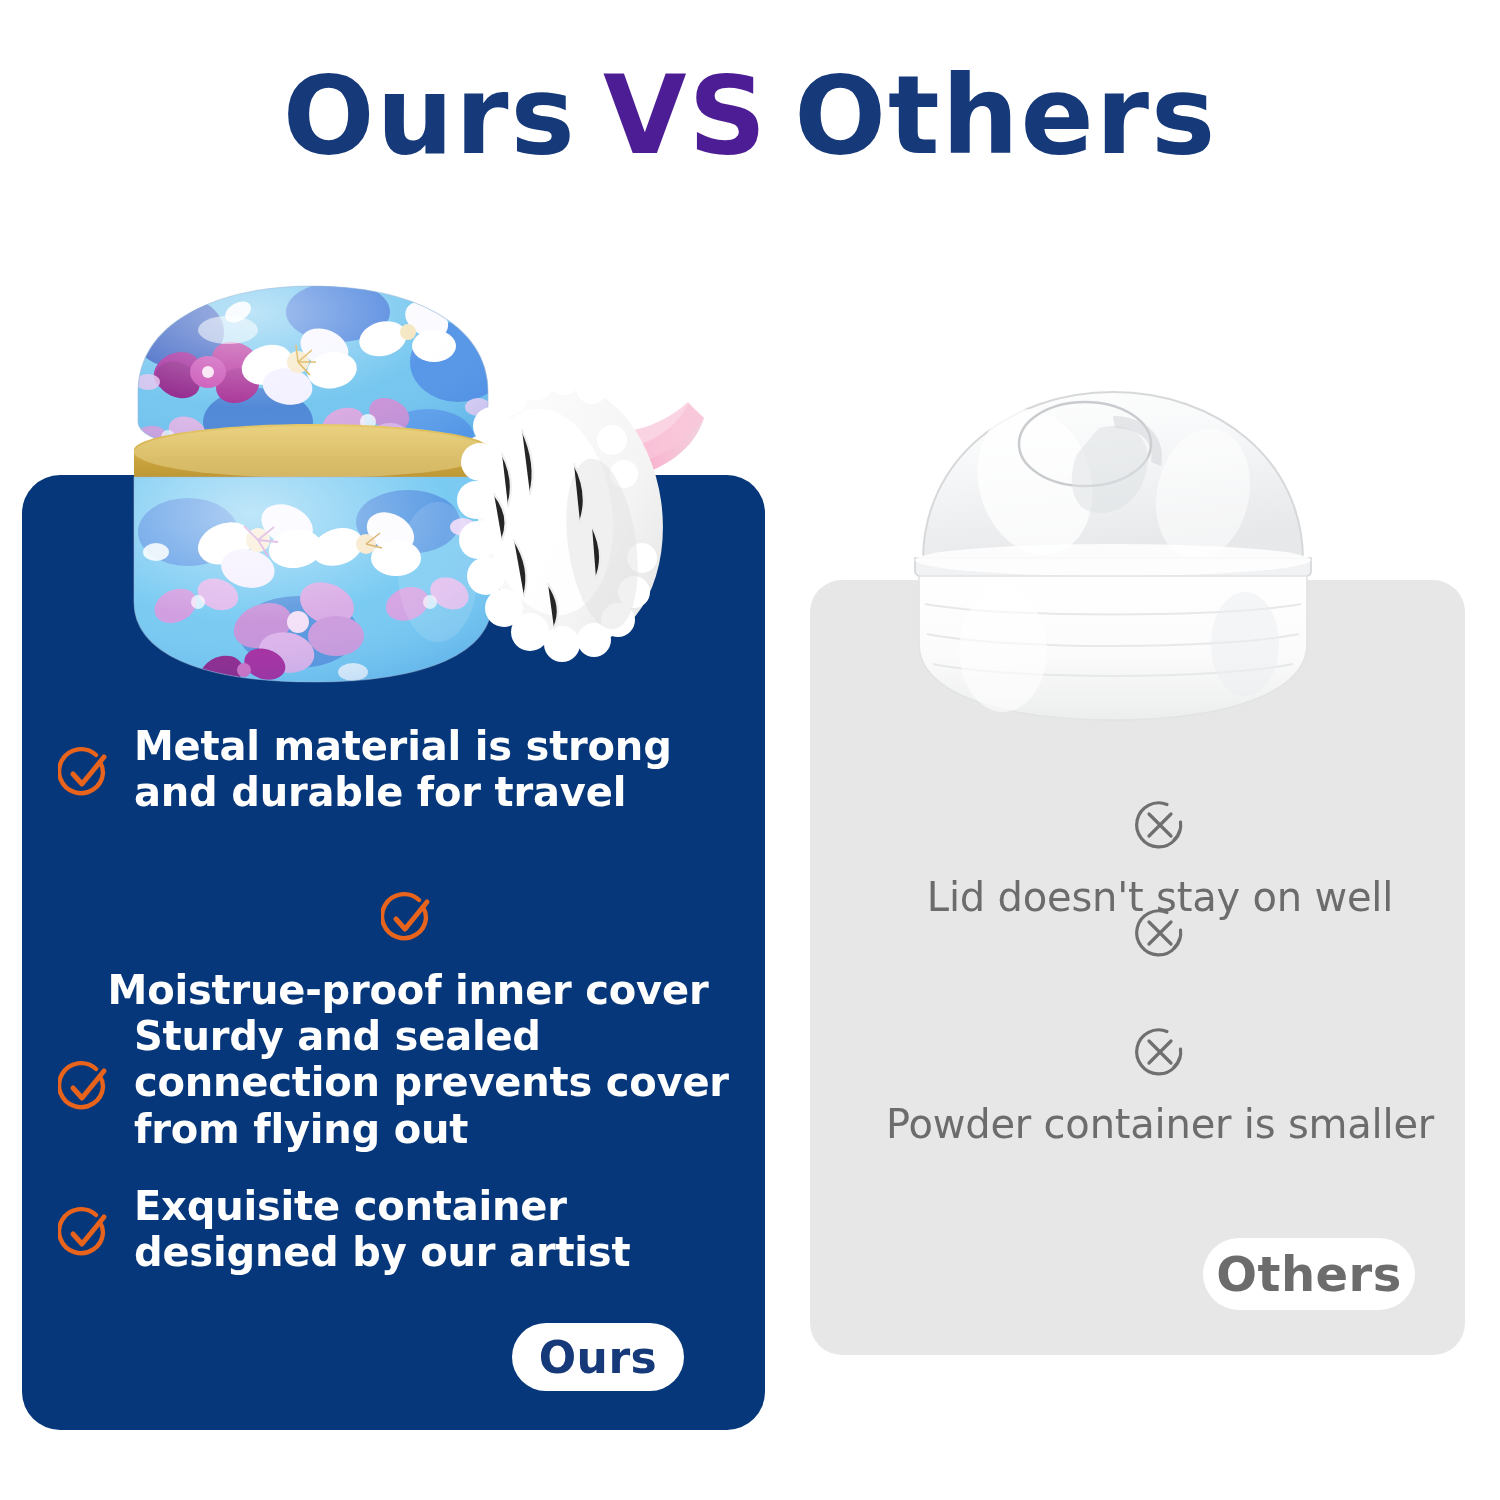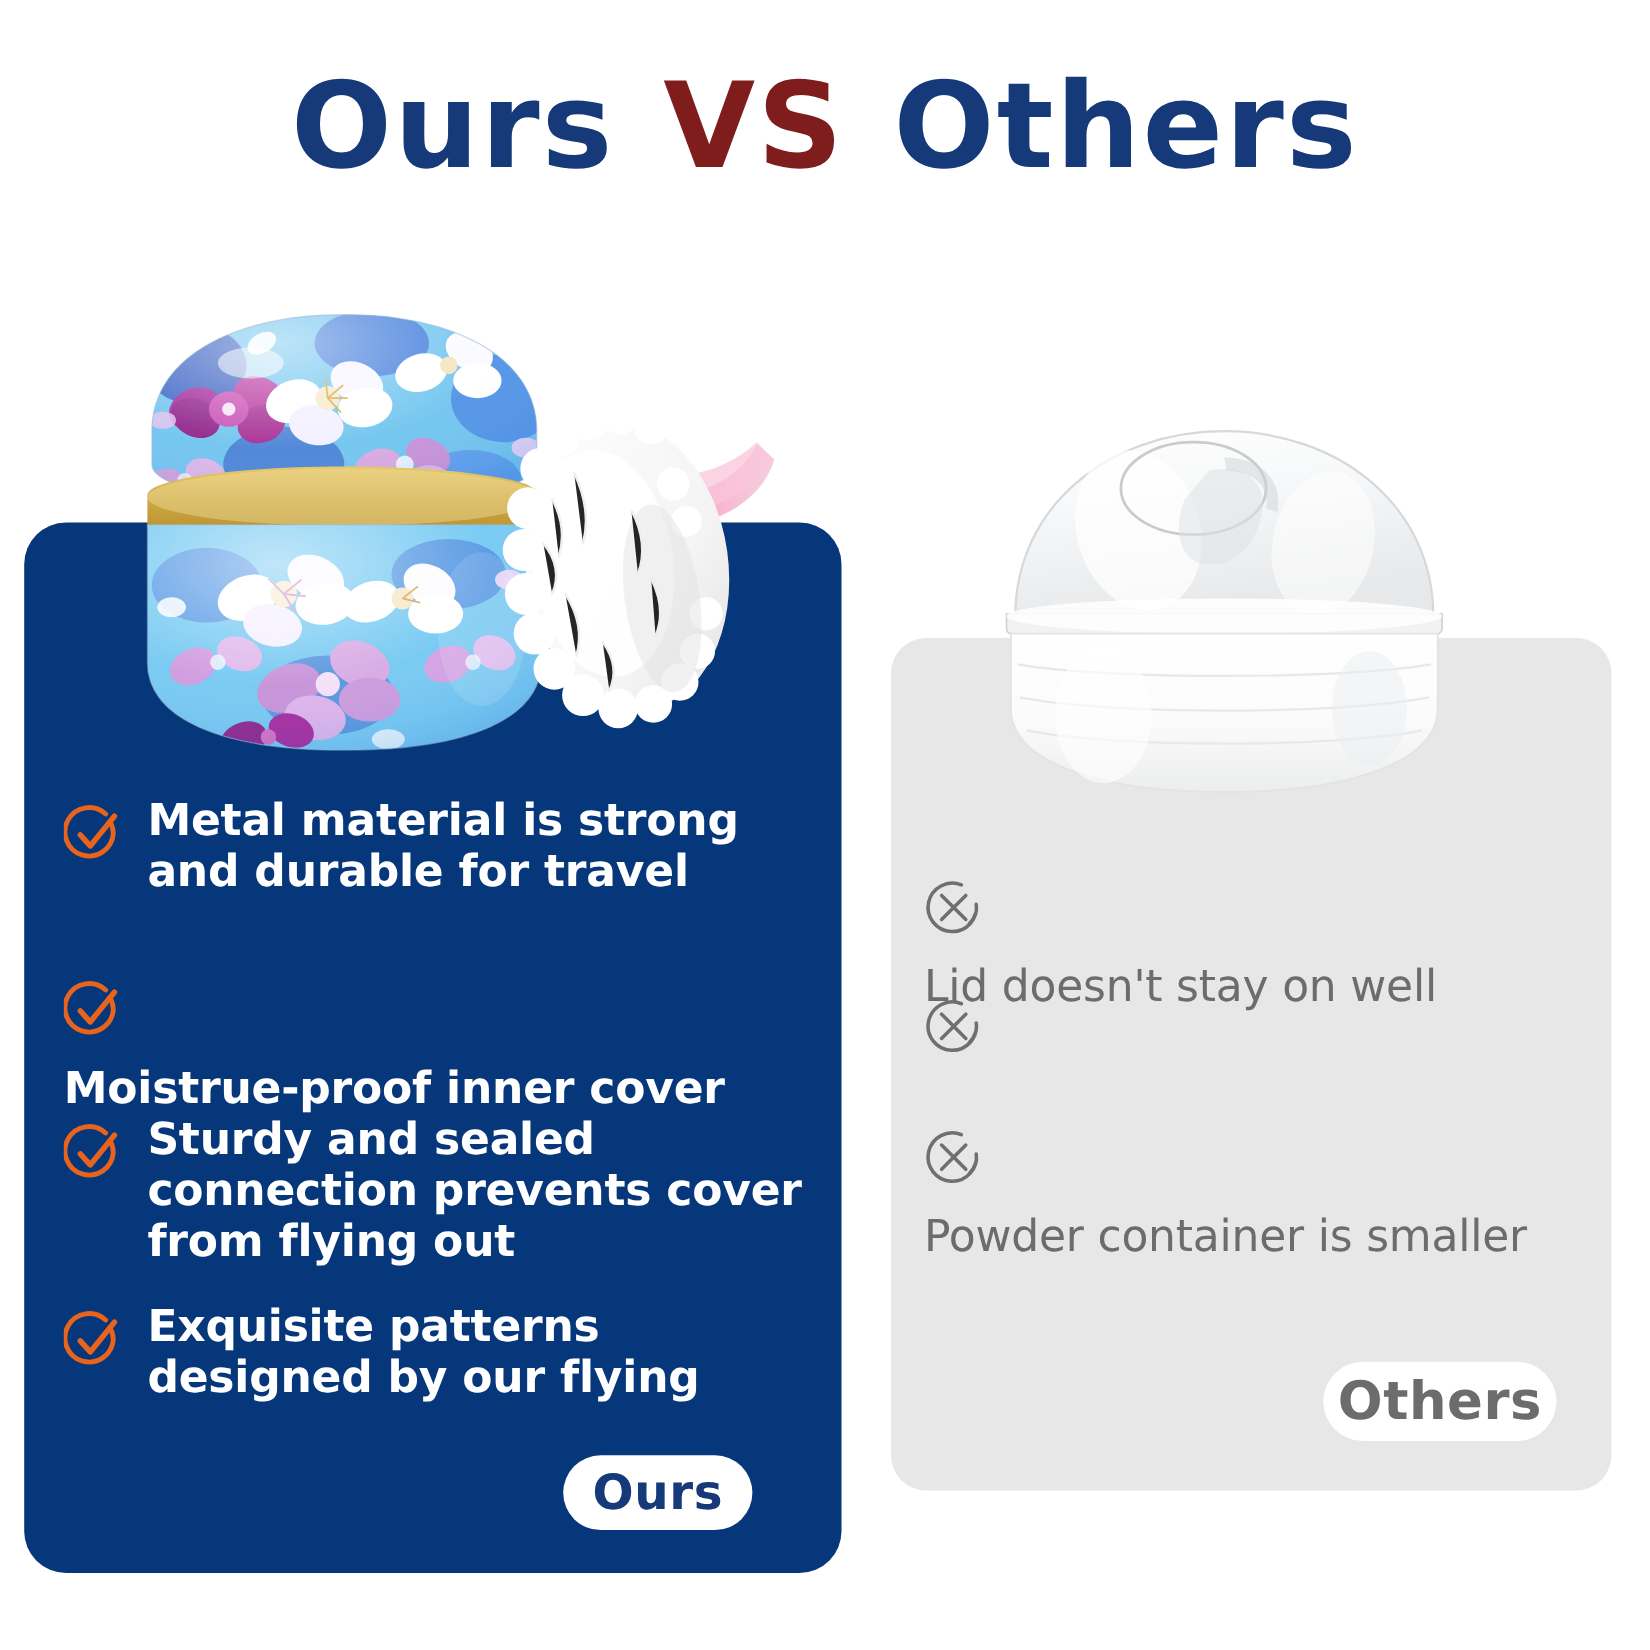--- a/index.html
+++ b/index.html
@@ -25,21 +25,21 @@
     white-space: nowrap;
   }
   .title-word {
     font-family: "DejaVu Sans", sans-serif;
     font-size: 108px;
     font-weight: bold;
     letter-spacing: 2px;
     line-height: 1;
   }
   .title-ours  { color: #16397a; }
-  .title-vs    { color: #7f1d1d; margin: 0 44px; }
+  .title-vs    { color: #4c1d95; margin: 0 26px; }
   .title-others{ color: #16397a; }
 
   
   #panel-ours {
     position: absolute;
     left: 22px;
     top: 475px;
     width: 743px;
     height: 955px;
     background: #06377a;
@@ -60,21 +60,21 @@
     position: absolute;
     left: 0;
     width: 100%;
   }
   #list-ours   { top: 723px; }
   #list-others { top: 790px; }
 
   .feature-item {
     position: absolute;
     display: flex;
-    align-items: flex-start;
+    align-items: center;
     gap: 22px;
   }
   #list-ours .feature-item   { left: 58px; width: 700px; }
   #list-others .feature-item { left: 840px; width: 640px; flex-direction: column; }
 
   #list-ours .feature-item:nth-child(1) { top: 0px; }
   #list-ours .feature-item:nth-child(2) { top: 160px; flex-direction: column; }
   #list-ours .feature-item:nth-child(3) { top: 290px; }
   #list-ours .feature-item:nth-child(4) { top: 460px; }
 
@@ -452,21 +452,21 @@
     <span class="feature-text">Sturdy and sealed connection prevents cover from flying out</span>
   </div>
 
   <div class="feature-item">
     <span class="feature-icon">
       <svg viewBox="0 0 54 54" xmlns="http://www.w3.org/2000/svg">
         <path d="M38 9 A22 22 0 1 0 45 27 A22 22 0 0 0 42 16" fill="none" stroke="#e8631c" stroke-width="4.4" stroke-linecap="round"></path>
         <path d="M15 28 L24 38 L46 11" fill="none" stroke="#e8631c" stroke-width="5" stroke-linecap="round" stroke-linejoin="round"></path>
       </svg>
     </span>
-    <span class="feature-text">Exquisite patterns designed by our flying</span>
+    <span class="feature-text">Exquisite container designed by our artist</span>
   </div>
 
 </div>
 
 <div id="list-others" class="feature-list">
 
   <div class="feature-item">
     <span class="feature-icon">
       <svg viewBox="0 0 54 54" xmlns="http://www.w3.org/2000/svg">
         <path d="M34 6.5 A22 22 0 1 0 47.5 24 M47 32 A22 22 0 0 1 41 42" fill="none" stroke="#6f6f6f" stroke-width="3.2" stroke-linecap="round"></path>

